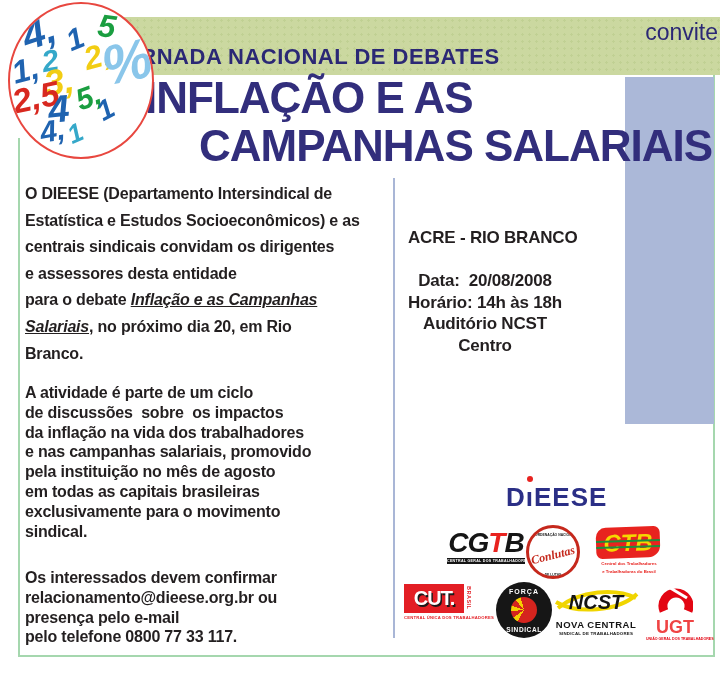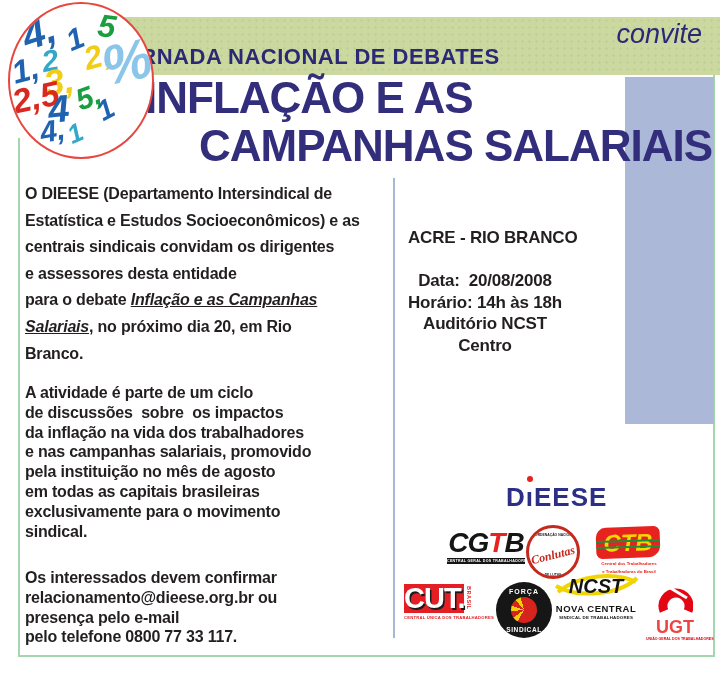--- a/index.html
+++ b/index.html
@@ -11,21 +11,21 @@
   .abs { position:absolute; }
 
   
   .frame { left:18px; top:75px; width:697px; height:582px;
     border-right:2px solid #a5d7ae; border-bottom:2px solid #a5d7ae; z-index:1; }
   .frame-left { left:18px; top:138px; width:2px; height:519px; background:#a5d7ae; z-index:1; }
 
   
   .banner { left:85px; top:17px; width:635px; height:58px; background:#cbd8a0;
     background-image:radial-gradient(#c0d093 1px, transparent 1.2px); background-size:7px 7px; z-index:2; }
-  .convite { position:absolute; top:2px; right:18px; font-size:27px; color:#2b2875;font-style:italic; }
+  .convite { position:absolute; top:2px; right:2px; font-size:23px; color:#2b2875; }
   .banner-title { position:absolute; left:25px; top:27px; font-size:22px; font-weight:bold;
     color:#2b2875; letter-spacing:0.5px; white-space:pre; }
 
   
   .title { font-size:44px; font-weight:bold; color:#322e7c; letter-spacing:-1px;
     line-height:44px; z-index:4; white-space:pre; }
   .title1 { left:145px; top:76px; }
   .title2 { left:199px; top:124px; }
 
   
@@ -92,37 +92,37 @@
   .ctb-flag { position:relative; width:64px; height:31px; background:#e8231f;
     border-radius:10px 6px 12px 6px; transform:rotate(-2deg); overflow:hidden; }
   .ctb-name { font-size:24px; line-height:31px; font-weight:bold; font-style:italic; color:#f5d800; }
   .ctb-stripe { position:absolute; left:0; width:100%; height:2px; background:#1d8f3c; }
   .ctb-s1 { top:13px; } .ctb-s2 { top:19px; }
   .ctb-tag { margin-top:3px; font-size:4.4px; line-height:5px; color:#e8231f; font-weight:bold; white-space:nowrap; }
 
   
   .cut { left:404px; top:584px; width:86px; z-index:3; }
   .cut-box { position:relative; width:60px; height:29px; background:#e31e24; }
-  .cut-name { color:#fff; font-weight:bold; font-size:29px; line-height:29px; text-align:center;
+  .cut-name { color:#fff; font-weight:bold; font-size:20px; line-height:29px; text-align:center;
     letter-spacing:-1px; text-shadow:1.5px 1.5px 0 #1a1a1a; }
   .cut-side { position:absolute; right:-8px; top:2px; writing-mode:vertical-rl; font-size:5.5px;
     font-weight:bold; color:#e31e24; letter-spacing:0.5px; }
   .cut-tag { margin-top:2px; font-size:4.2px; font-weight:bold; color:#e31e24; white-space:nowrap; letter-spacing:0.2px; }
 
   
   .forca { left:496px; top:582px; width:56px; height:56px; background:#161616; border-radius:50%;
     position:relative; text-align:center; z-index:3; }
   .forca-top { position:absolute; top:6px; left:0; right:0; color:#fff; font-size:7px; font-weight:bold; letter-spacing:1px; }
   .forca-center { position:absolute; left:50%; top:50%; transform:translate(-50%,-50%);
     width:26px; height:26px; border-radius:50%;
     background:conic-gradient(from 180deg,#d5241e 0 30deg,#f5d000 30deg 55deg,#d5241e 55deg 85deg,#f5d000 85deg 110deg,#d5241e 110deg 140deg,#f5d000 140deg 165deg,#d5241e 165deg 360deg); }
   .forca-bottom { position:absolute; bottom:5px; left:0; right:0; color:#fff; font-size:6.5px; font-weight:bold; letter-spacing:0.6px; }
 
   
-  .ncst { left:552px; top:572px; width:88px; text-align:center; z-index:3; }
+  .ncst { left:552px; top:588px; width:88px; text-align:center; z-index:3; }
   .ncst-l1 { font-size:9.5px; font-weight:bold; color:#141414; letter-spacing:0.5px; margin-top:1px; }
   .ncst-l2 { font-size:4.4px; font-weight:bold; color:#141414; letter-spacing:0.2px; margin-top:1px; }
 
   
   .ugt { left:646px; top:583px; width:58px; text-align:center; z-index:3; }
   .ugt-name { font-size:18px; line-height:20px; font-weight:bold; color:#ef4444; }
   .ugt-tag { font-size:3.6px; color:#e30613; font-weight:bold; white-space:nowrap; }
 </style>
 </head>
 <body>

